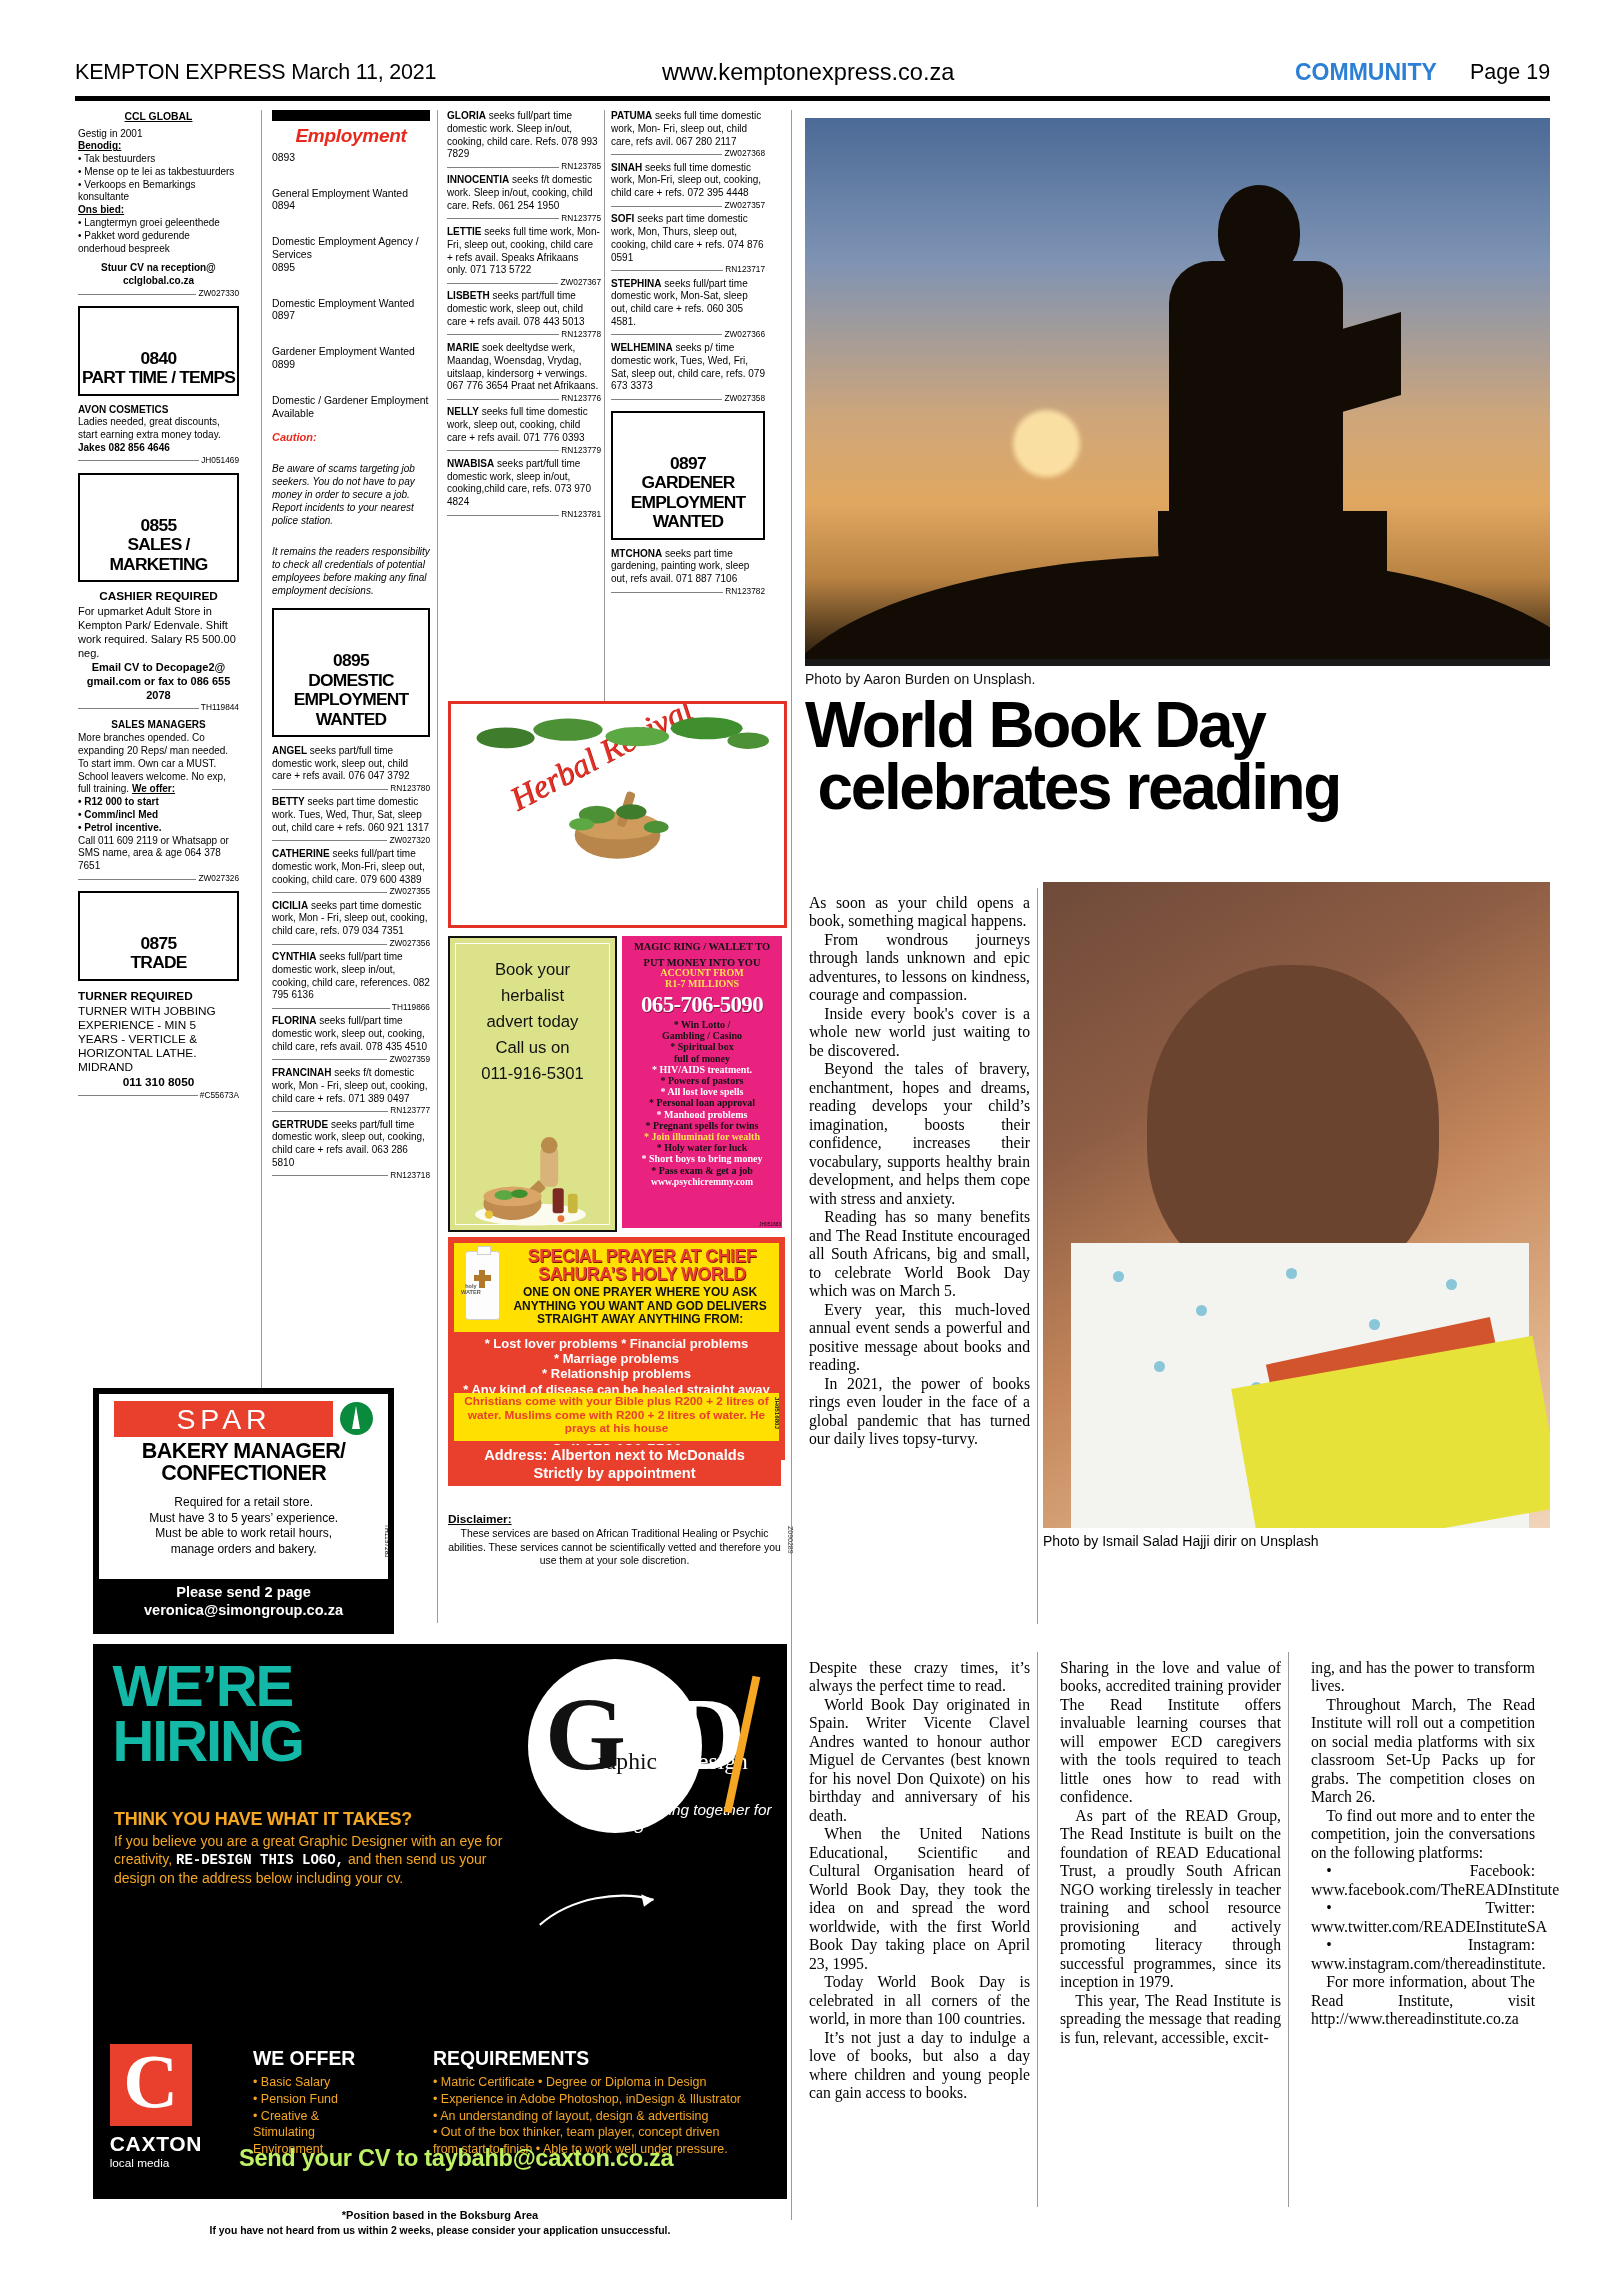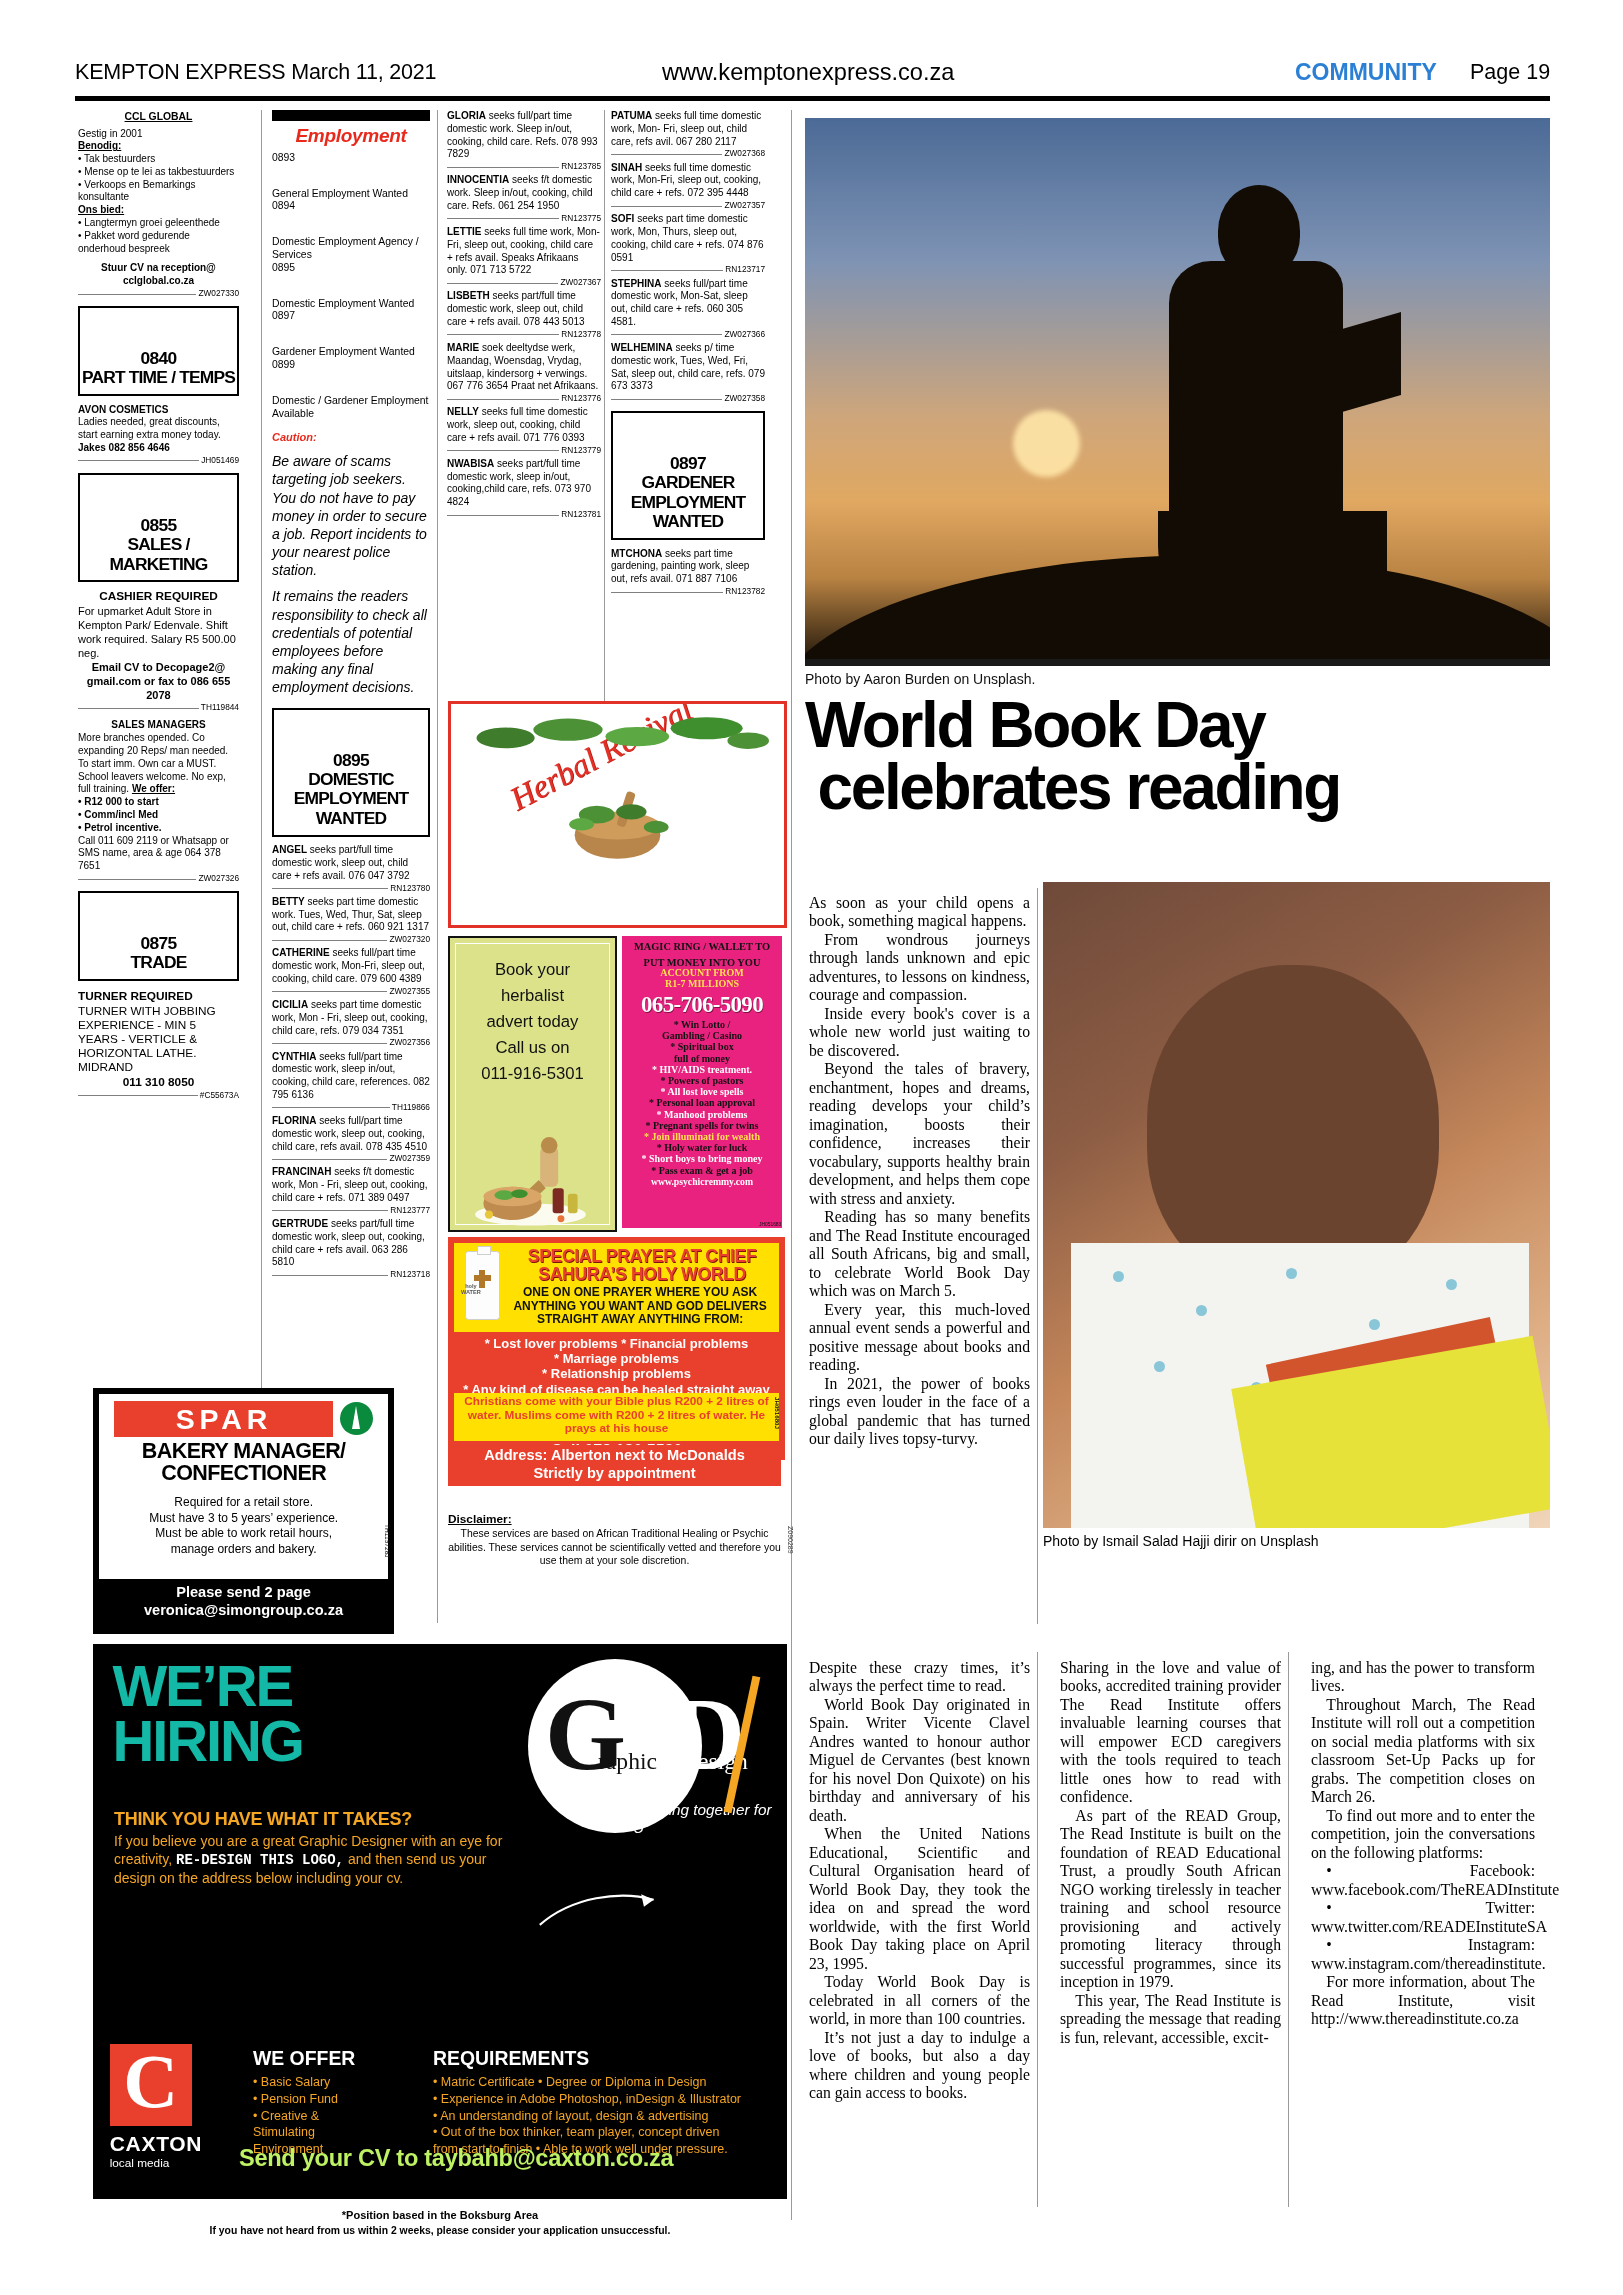--- a/index.html
+++ b/index.html
@@ -41,28 +41,28 @@
   .clsbox .t{font-size:17.4px;letter-spacing:-0.8px;}
 
   
   .empblk{border-top:11px solid #000;padding-top:1.4px;}
   .emptitle{color:#e8291c;font-style:italic;font-weight:700;font-size:19px;text-align:center;letter-spacing:-0.3px;margin:1.4px 0 3.5px;}
   .emprow{display:flex;font-size:10.4px;line-height:1.22;flex-direction:column;}
   .emprow .code{width:36px;flex:0 0 36px;}
   .emprow .lbl{flex:1;}
 
   .caution-t{color:#e8291c;font-style:italic;font-weight:700;font-size:11px;margin-top:9.7px;}
-  .caution-b{font-style:italic;font-size:14px;line-height:1.3;margin-top:8px;}
+  .caution-b{font-style:italic;font-size:10px;line-height:1.3;margin-top:18px;}
 
   
   .sparad{position:absolute;left:93px;top:1388px;width:301px;height:246px;background:#000;padding:0;}
   .spar-inner{position:absolute;left:6.2px;top:6.2px;width:289px;height:185px;background:#fff;}
   .spar-logo{position:absolute;left:15.3px;top:7px;width:258px;height:36px;}
   .spar-red{position:absolute;left:0;top:0;width:219px;height:36px;background:#e8402d;}
-  .spar-word{position:absolute;left:0;top:0;width:219px;height:36px;line-height:36px;text-align:center;color:#fff;font-weight:700;font-size:28.5px;letter-spacing:4.9px;}
+  .spar-word{position:absolute;left:0;top:0;width:219px;height:36px;line-height:36px;text-align:center;color:#fff;font-weight:400;font-size:28.5px;letter-spacing:4.9px;}
   .spar-fir{position:absolute;left:226px;top:0.7px;width:33px;height:33px;border-radius:50%;background:#0a8a3c;}
   .spar-fir:after{content:"";position:absolute;left:11.8px;top:4.2px;width:0;height:0;border-left:4.9px solid transparent;border-right:4.9px solid transparent;border-bottom:23.6px solid #fff;}
   .spar-h1{position:absolute;left:0;top:47px;width:289px;text-align:center;font-weight:700;font-size:21.5px;line-height:1.02;letter-spacing:-0.6px;}
   .spar-body{position:absolute;left:7px;top:101px;width:275px;text-align:center;font-size:12px;line-height:1.3;}
   .spar-foot{position:absolute;left:0;top:195px;width:301px;text-align:center;color:#fff;font-weight:700;font-size:14.6px;line-height:1.24;}
   .spar-code{position:absolute;right:2.8px;top:136px;font-size:6.6px;color:#111;writing-mode:vertical-rl;}
 
   
   .caxad{position:absolute;left:93px;top:1644px;width:694px;height:555px;background:#000;color:#fff;overflow:hidden;}
   .cax-hiring{position:absolute;left:19.4px;top:15.3px;font-weight:700;font-size:58px;line-height:.94;letter-spacing:-2.1px;color:#14b8a6;}

